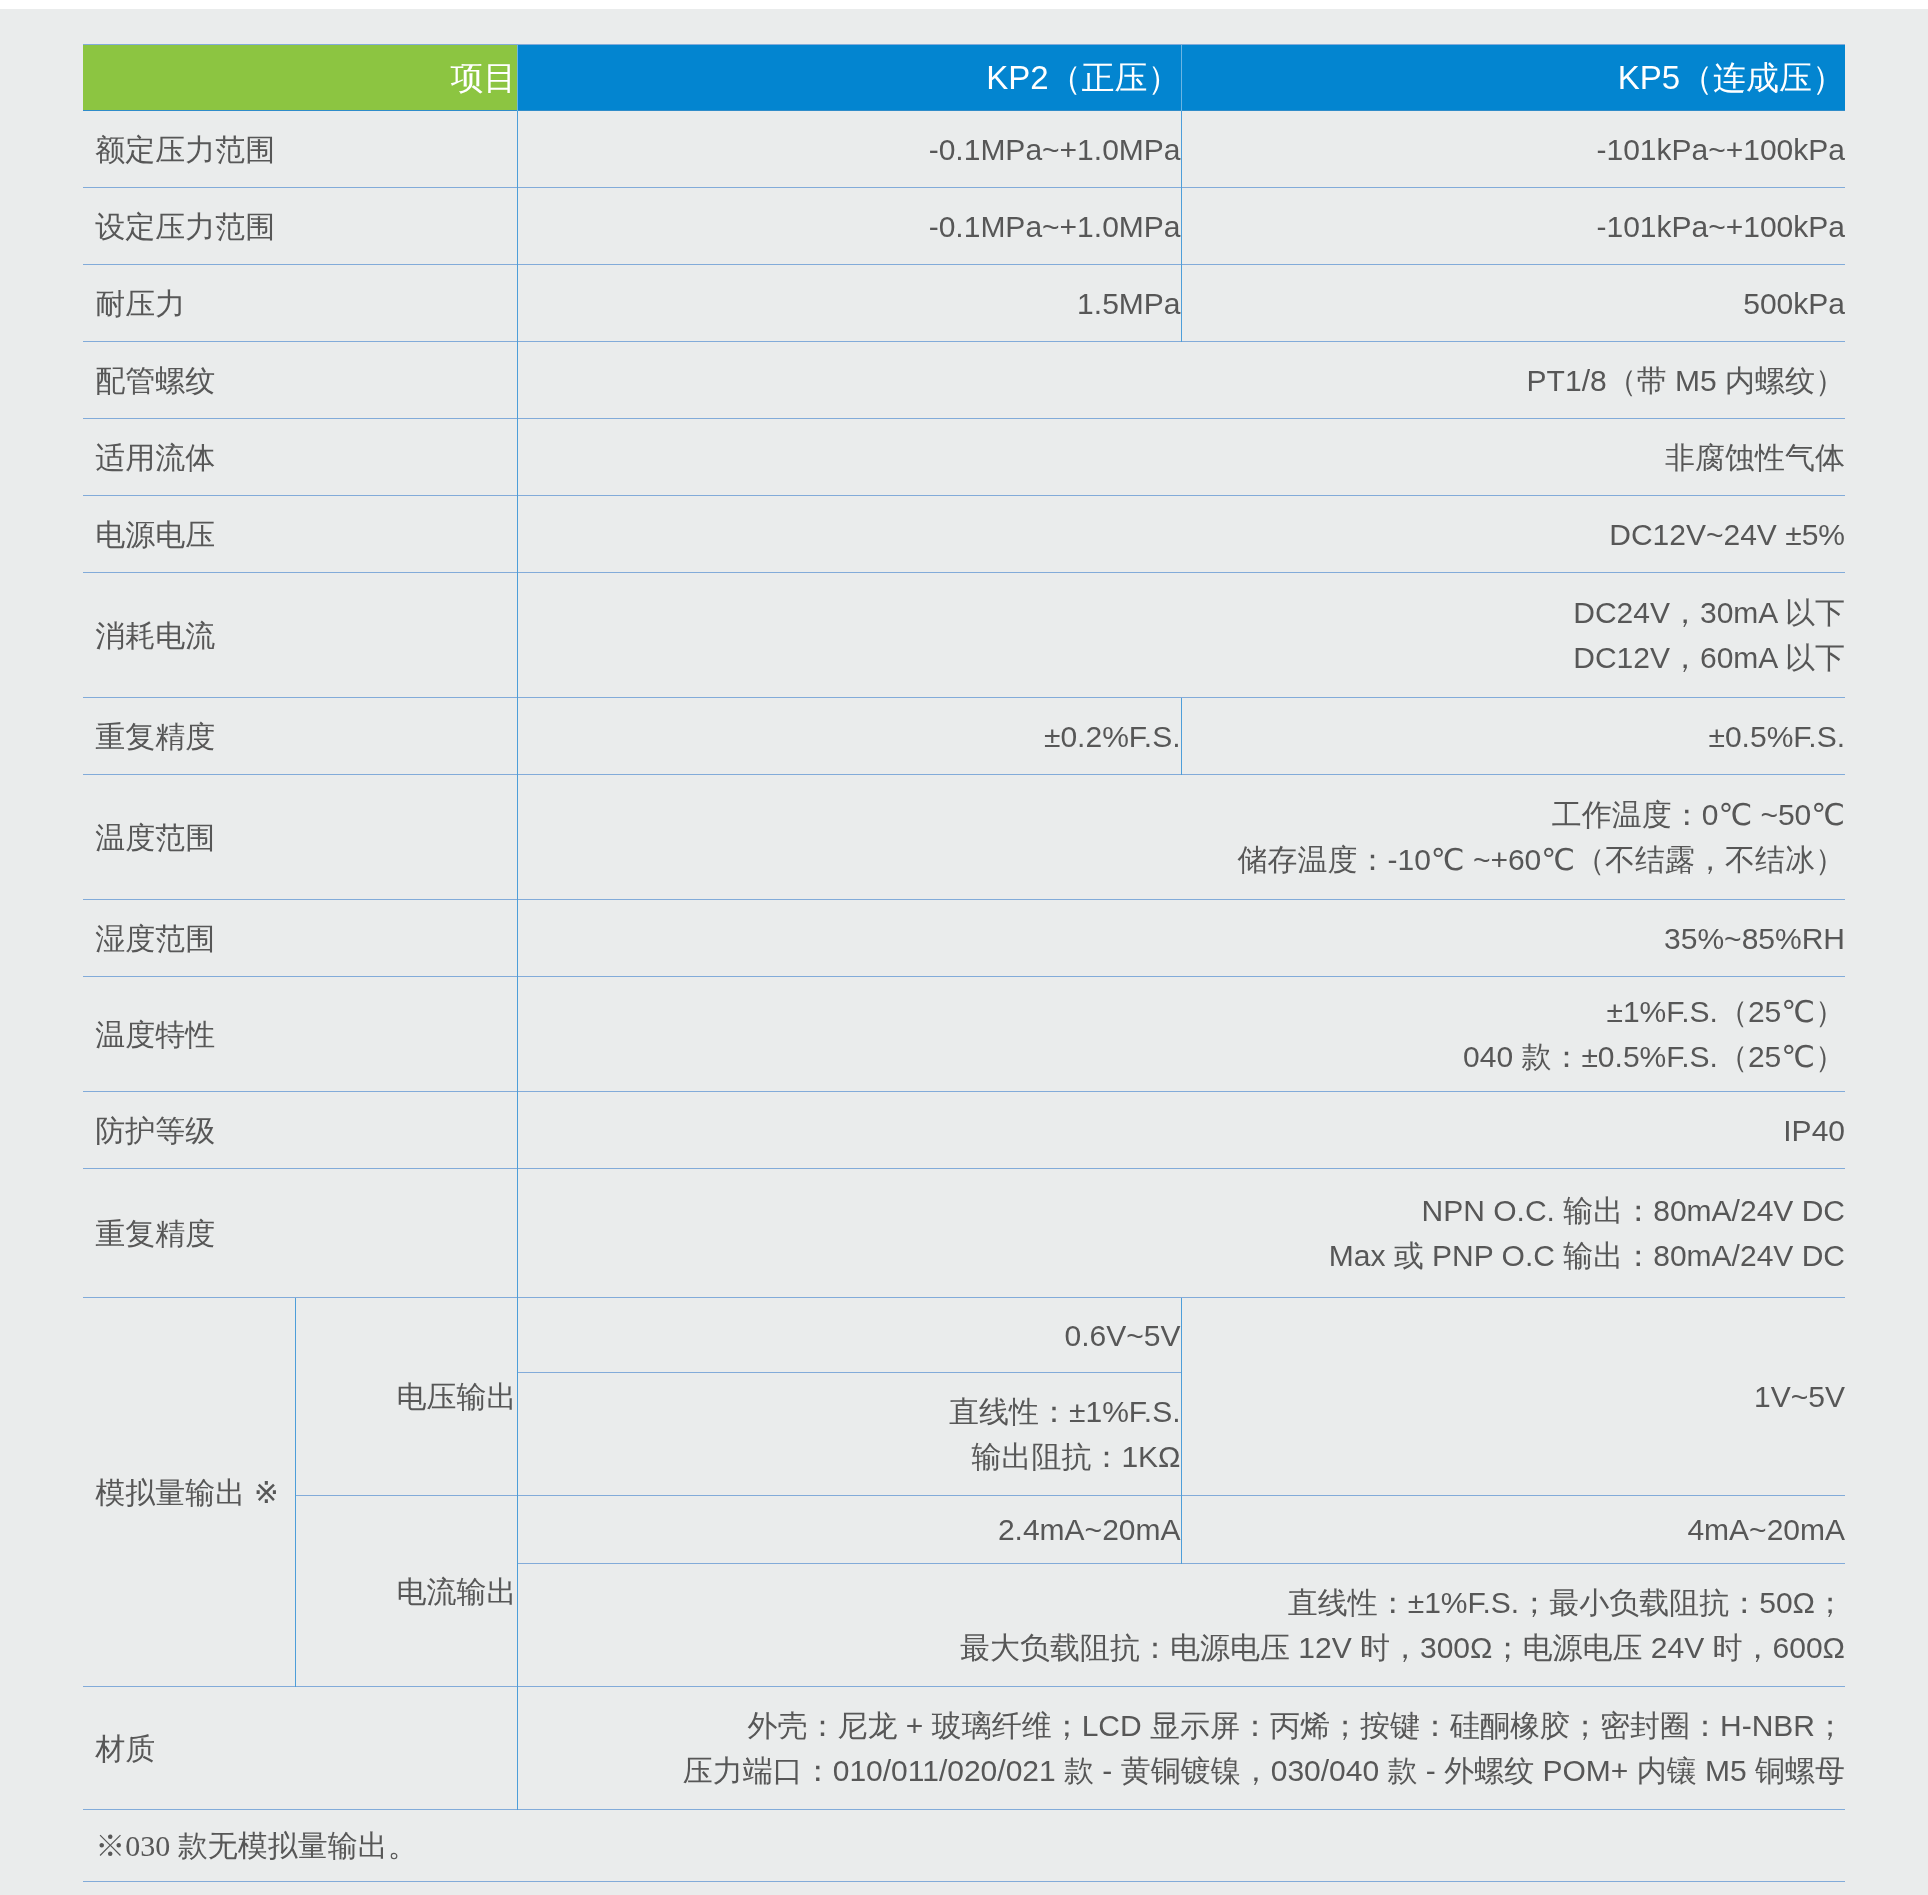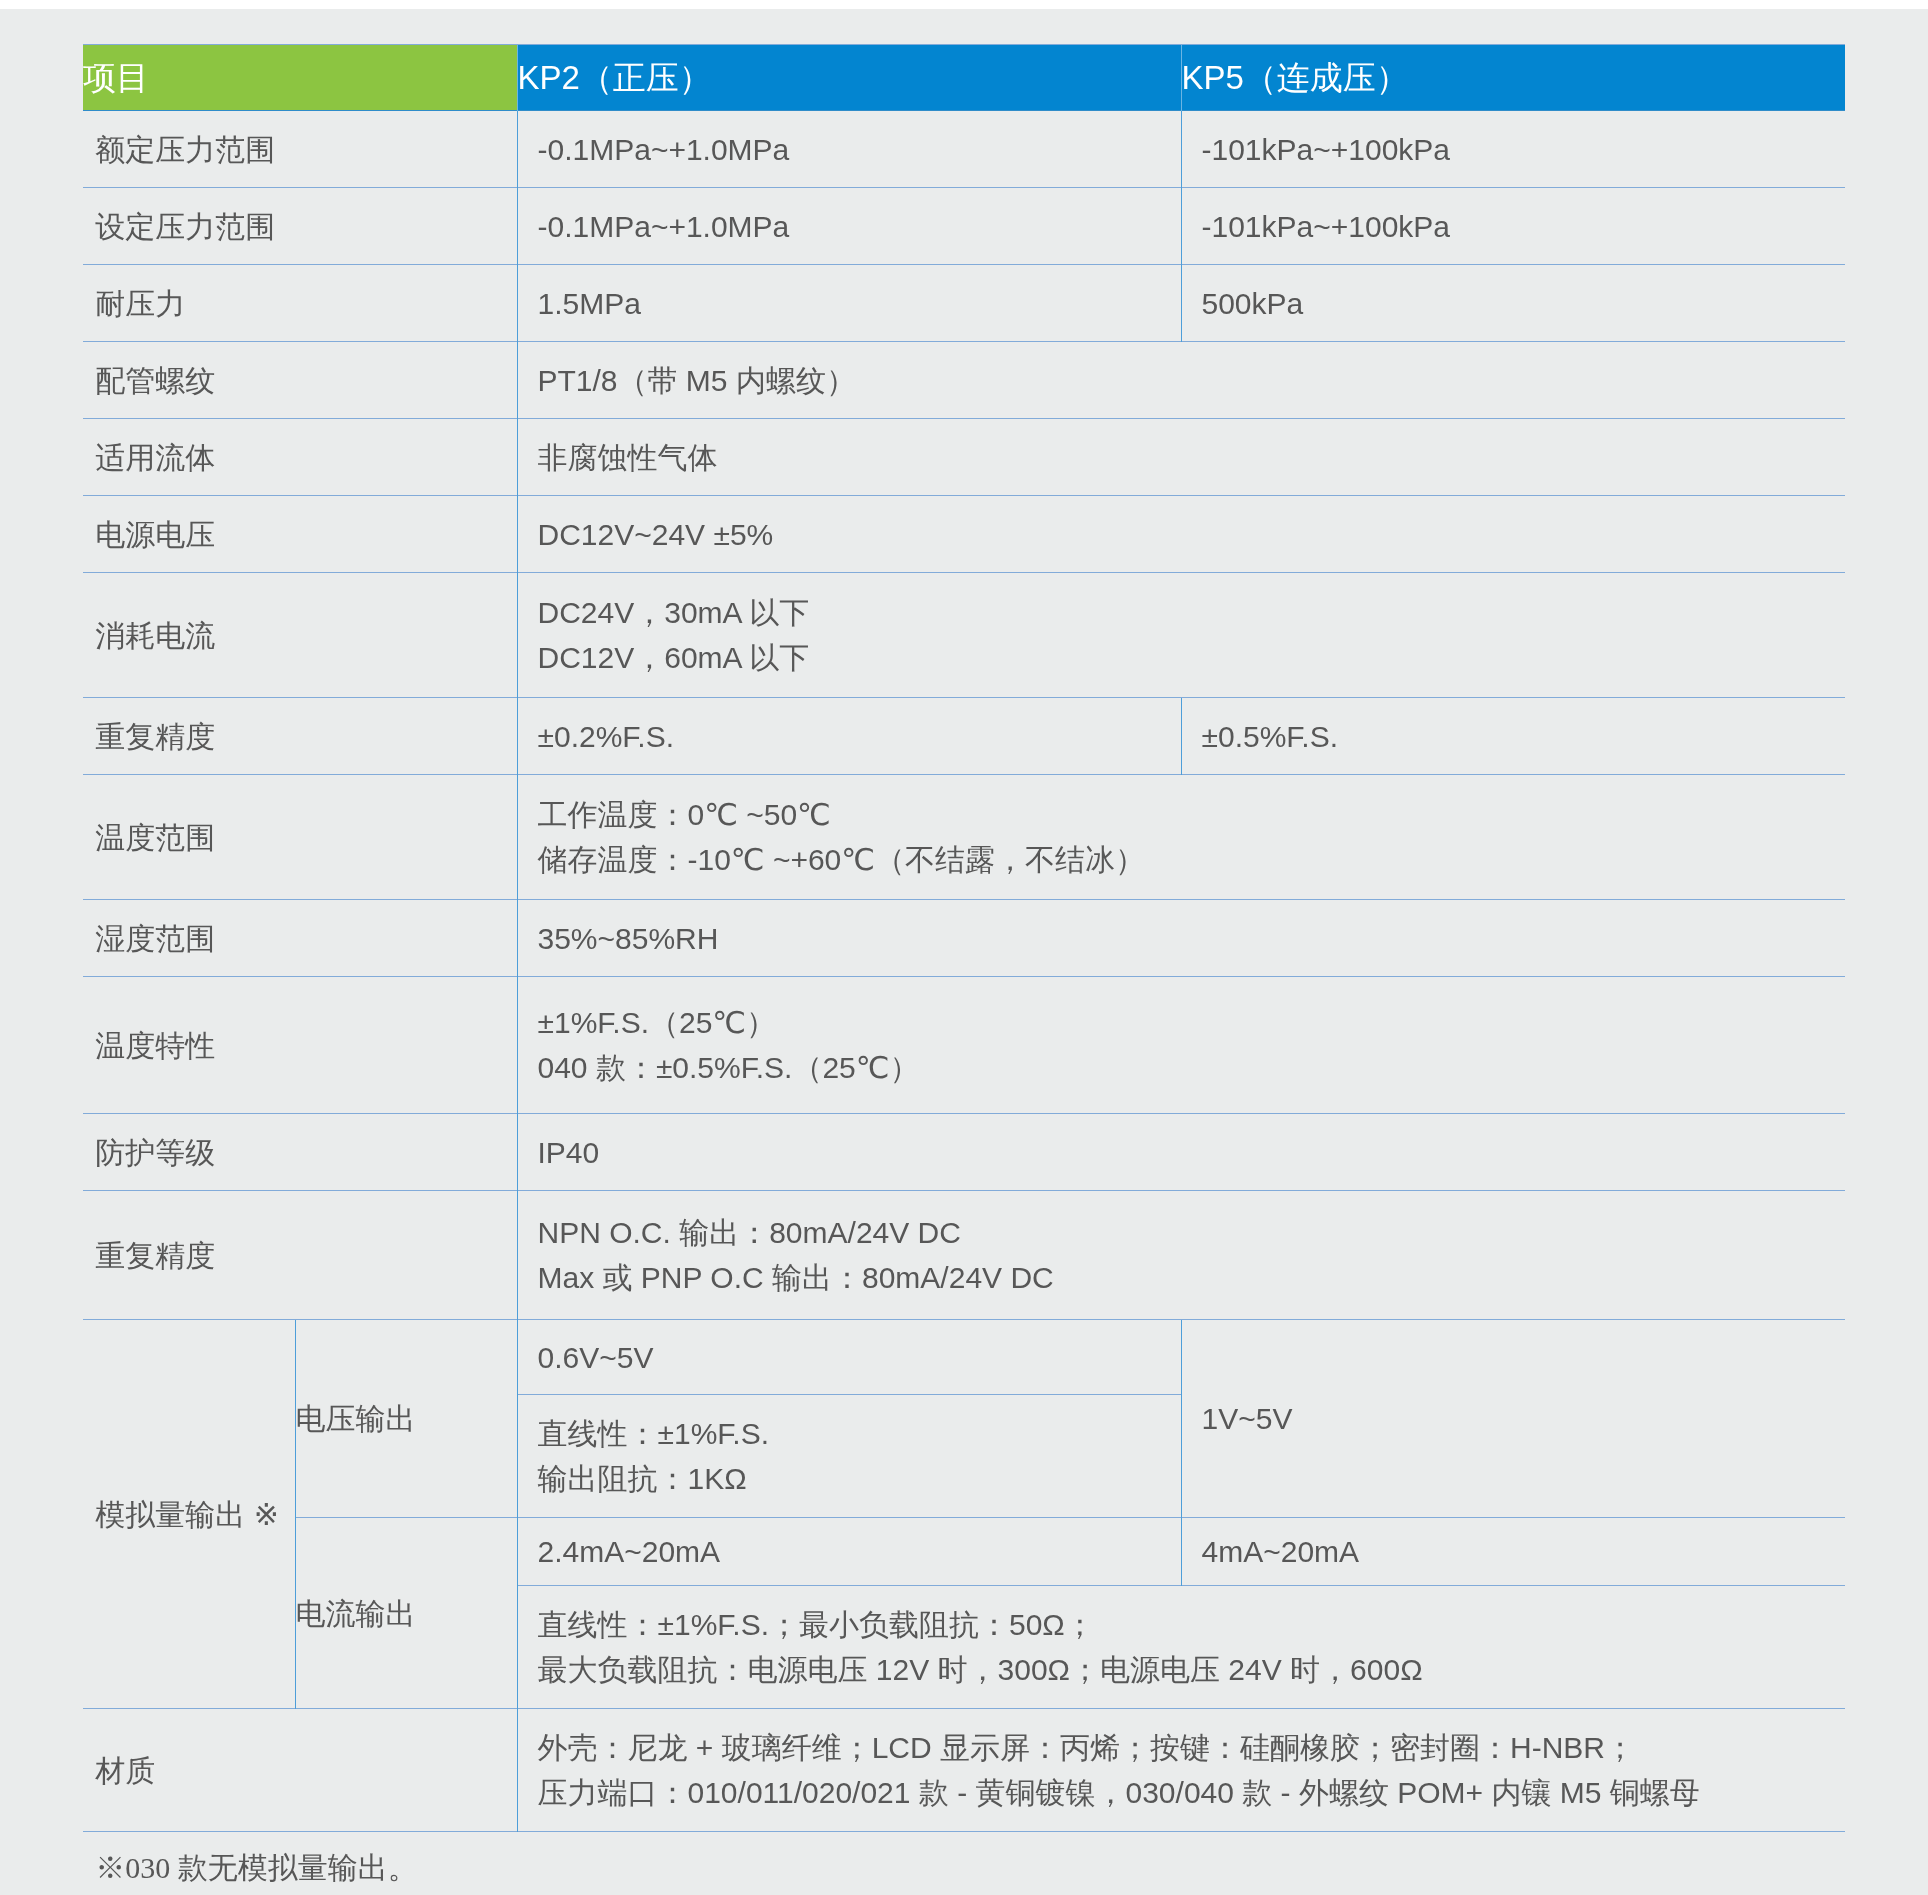--- a/index.html
+++ b/index.html
@@ -25,21 +25,21 @@
     position:absolute;left:83px;top:44px;width:1762px;
     border-collapse:collapse;table-layout:fixed;
     font-size:30px;color:var(--text);
   }
   col.c-a{width:212px;}
   col.c-b{width:222px;}
   col.c-2{width:664px;}
   col.c-3{width:664px;}
   th,td{
     font-weight:normal;
-    text-align:left;
+    text-align:right;
     vertical-align:middle;
     border-top:1.8px solid var(--hline);
     line-height:1.5;
   }
   tr.hdr th{
     font-size:33px;color:#ffffff;
     border-top:1.8px solid var(--hline);
   }
   th.h-item{background:var(--green);}
   th.h-kp2,th.h-kp5{background:var(--blue);border-left:1.8px solid var(--hdr-vline);}
@@ -128,21 +128,21 @@
         <span class="ln">工作温度：0℃ ~50℃</span>
         <span class="ln">储存温度：-10℃ ~+60℃（不结露，不结冰）</span>
       </td>
     </tr>
 
     <tr style="height:77px;">
       <td colspan="2" class="lbl">湿度范围</td>
       <td colspan="2" class="vl">35%~85%RH</td>
     </tr>
 
-    <tr style="height:137px;margin-top:48px;">
+    <tr style="height:115px;margin-top:48px;">
       <td colspan="2" class="lbl">温度特性</td>
       <td colspan="2" class="vl">
         <span class="ln">±1%F.S.（25℃）</span>
         <span class="ln">040 款：±0.5%F.S.（25℃）</span>
       </td>
     </tr>
 
     <tr style="height:77px;">
       <td colspan="2" class="lbl">防护等级</td>
       <td colspan="2" class="vl">IP40</td>

